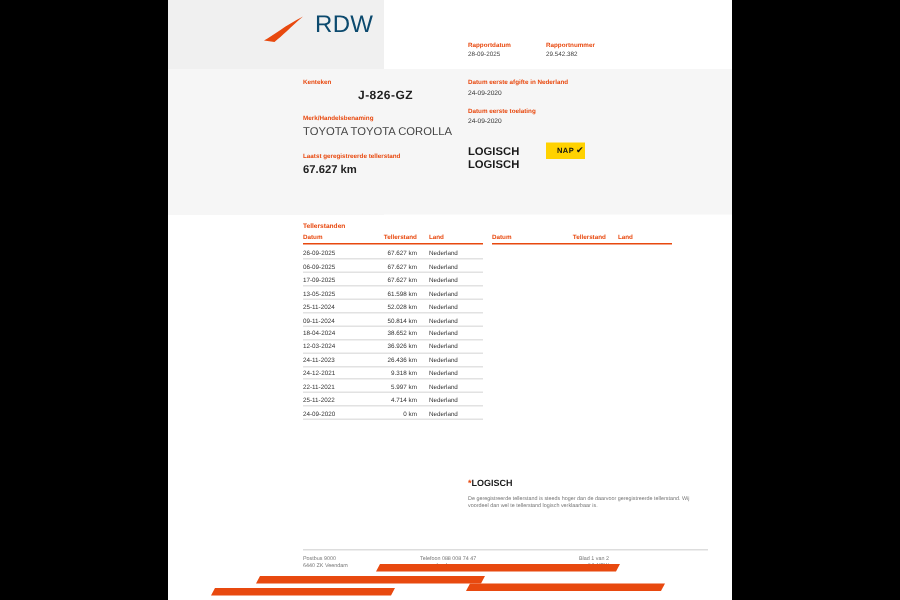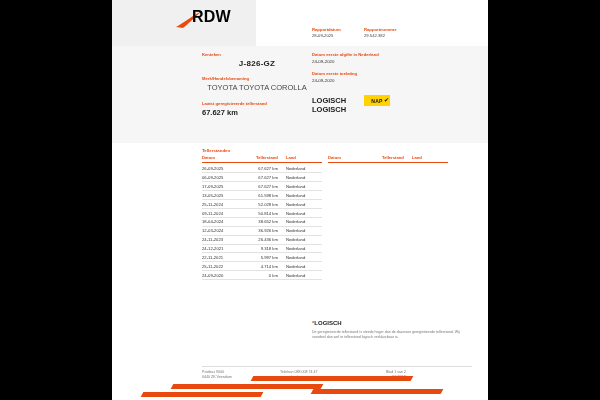--- a/index.html
+++ b/index.html
@@ -41,25 +41,25 @@
   
   .swoosh {
     position: absolute;
     left: 62px;
     top: 10px;
     width: 30px;
     height: 20px;
   }
   .rdw-logo {
     position: absolute;
-    left: 80px;
+    left: 98px;
     top: 8px;
     font-size: 16px;
-    font-weight: bold;
-    color: #000000;
+    font-weight: normal;
+    color: #0c4a6e;
     letter-spacing: .2px;
   }
   .report-title {
     position: absolute;
     left: 200px;
     top: 9px;
     font-size: 12px;
     font-weight: bold;
     color: #e8490f;
   }
@@ -125,21 +125,20 @@
     font-weight: bold;
     margin-bottom: 8px;
     letter-spacing: .3px;
     text-align: center;
   }
   .make {
     color: #444;
     font-size: 7.5px;
     line-height: 10px;
     margin-bottom: 8px;
-    text-align: center;
   }
   .km {
     color: #222;
     font-size: 7.5px;
     font-weight: bold;
   }
   .verdict {
     position: absolute;
     left: 200px;
     top: 96px;

